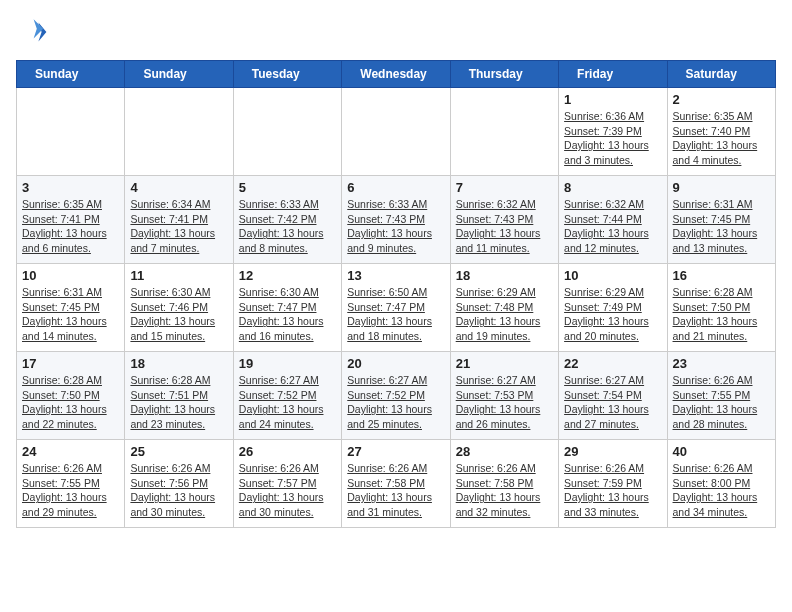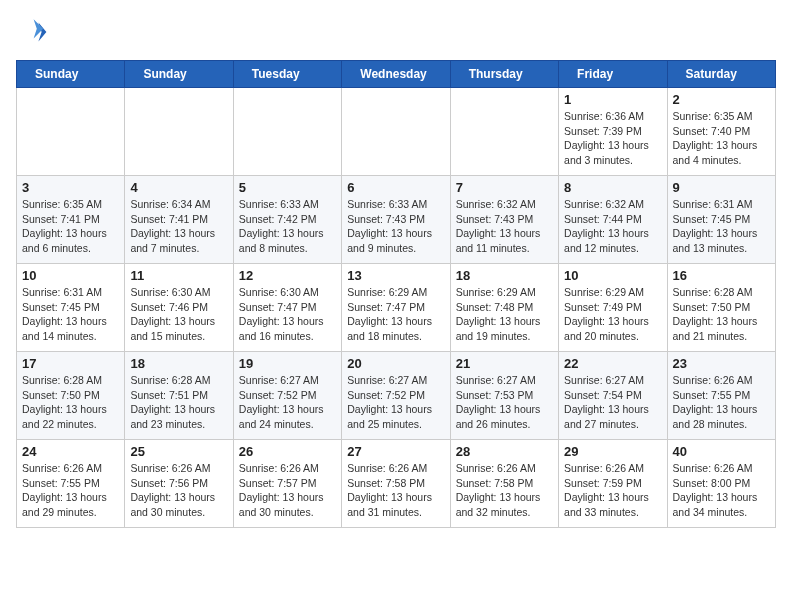--- a/index.html
+++ b/index.html
@@ -71,20 +71,21 @@
       font-size: 13px;
       font-weight: bold;
       color: #222;
       display: block;
       margin-bottom: 2px;
     }
     .day-info {
       font-size: 10.5px;
       color: #333;
       line-height: 1.4;
+      text-decoration: underline;
     }
     .empty { background: #fff !important; }
   </style>
 </head>
 <body>
 
 <div class="header">
   <div class="logo">
     <svg class="logo-icon" viewBox="0 0 40 40">
       <polygon points="28,8 38,20 28,32 32,20" fill="#2563b8"></polygon>
@@ -191,21 +192,21 @@
 Daylight: 13 hours and 15 minutes.</div>
         </td>
         <td>
           <span class="day-num">12</span>
           <div class="day-info">Sunrise: 6:30 AM
 Sunset: 7:47 PM
 Daylight: 13 hours and 16 minutes.</div>
         </td>
         <td>
           <span class="day-num">13</span>
-          <div class="day-info">Sunrise: 6:29 AM
+          <div class="day-info">Sunrise: 6:50 AM
 Sunset: 7:47 PM
 Daylight: 13 hours and 18 minutes.</div>
         </td>
         <td>
           <span class="day-num">18</span>
           <div class="day-info">Sunrise: 6:29 AM
 Sunset: 7:48 PM
 Daylight: 13 hours and 19 minutes.</div>
         </td>
         <td>

